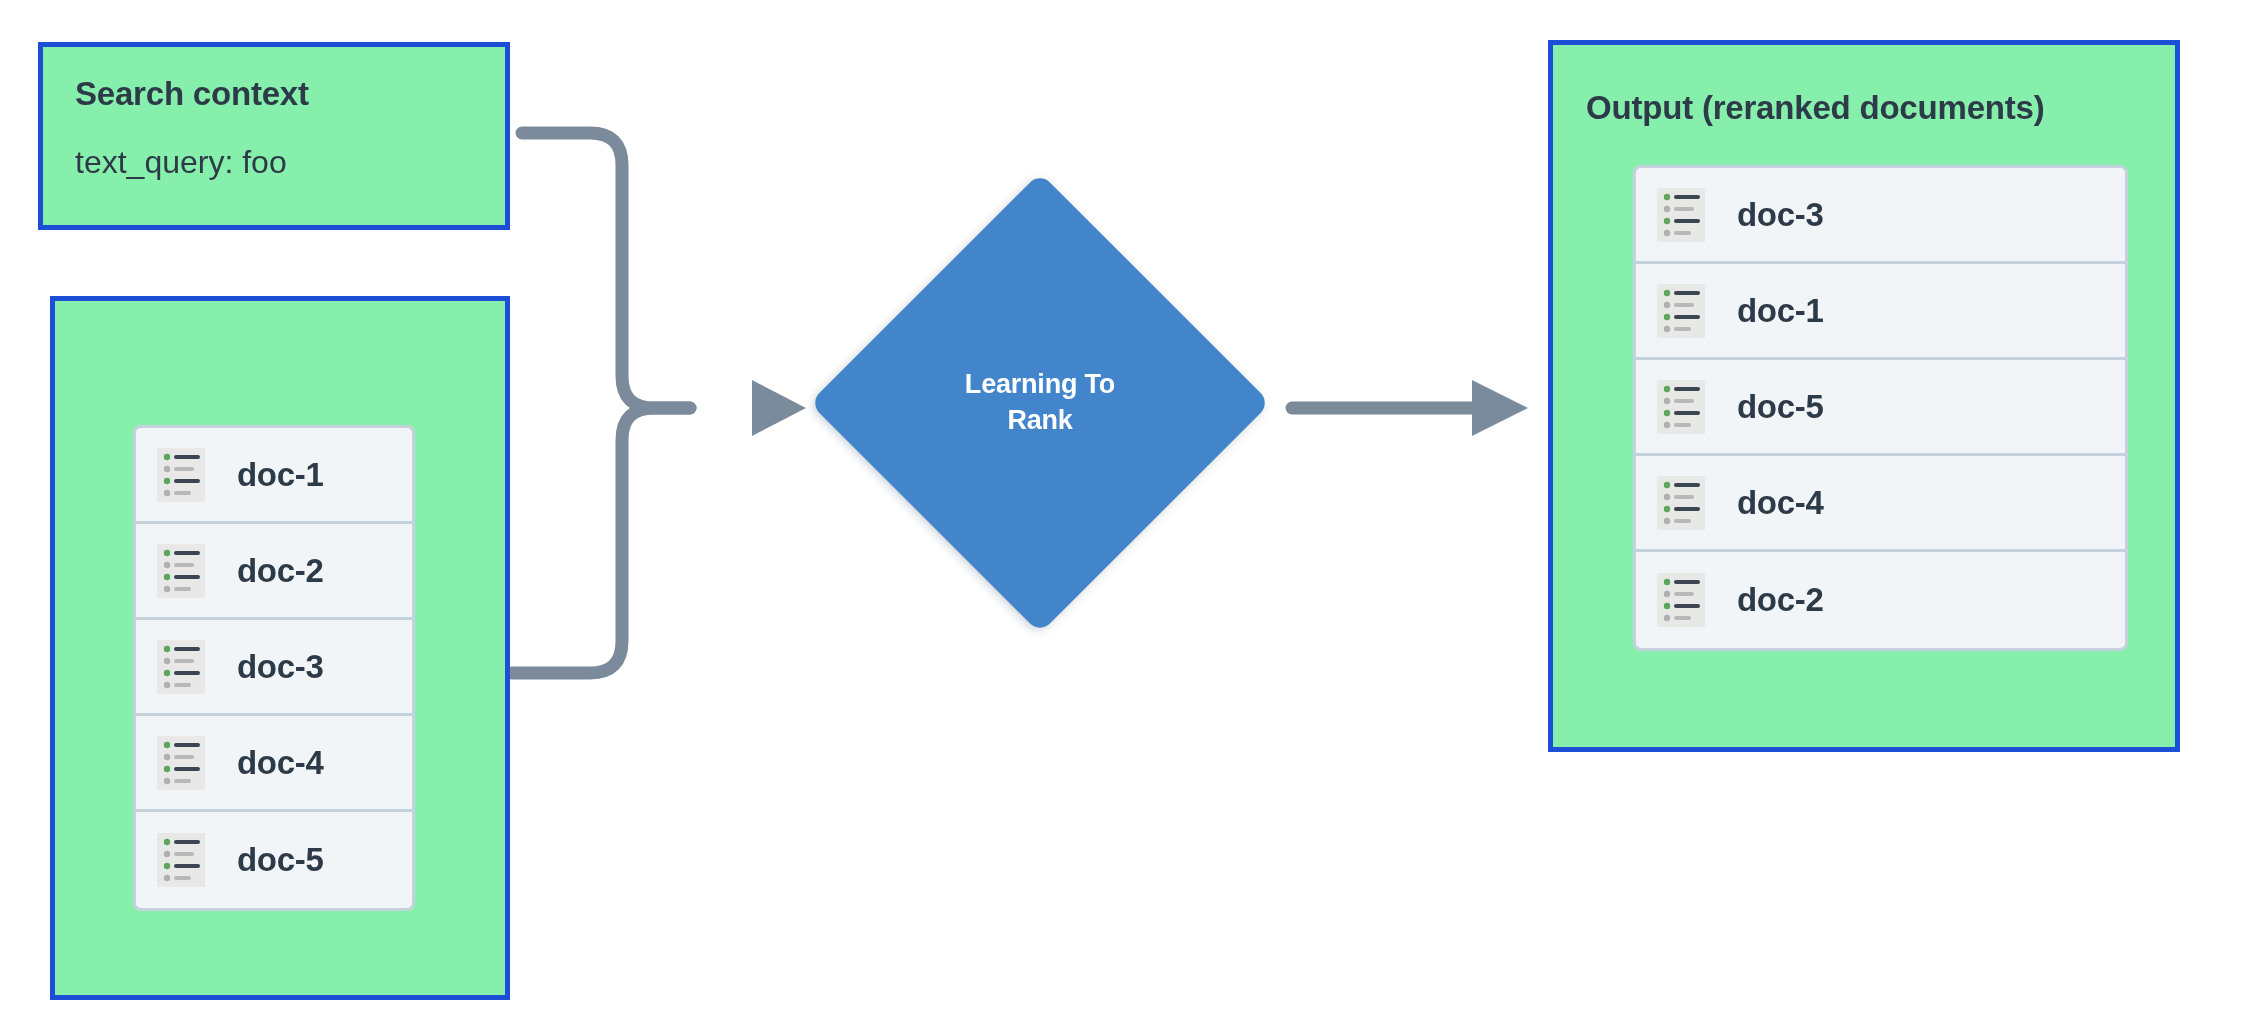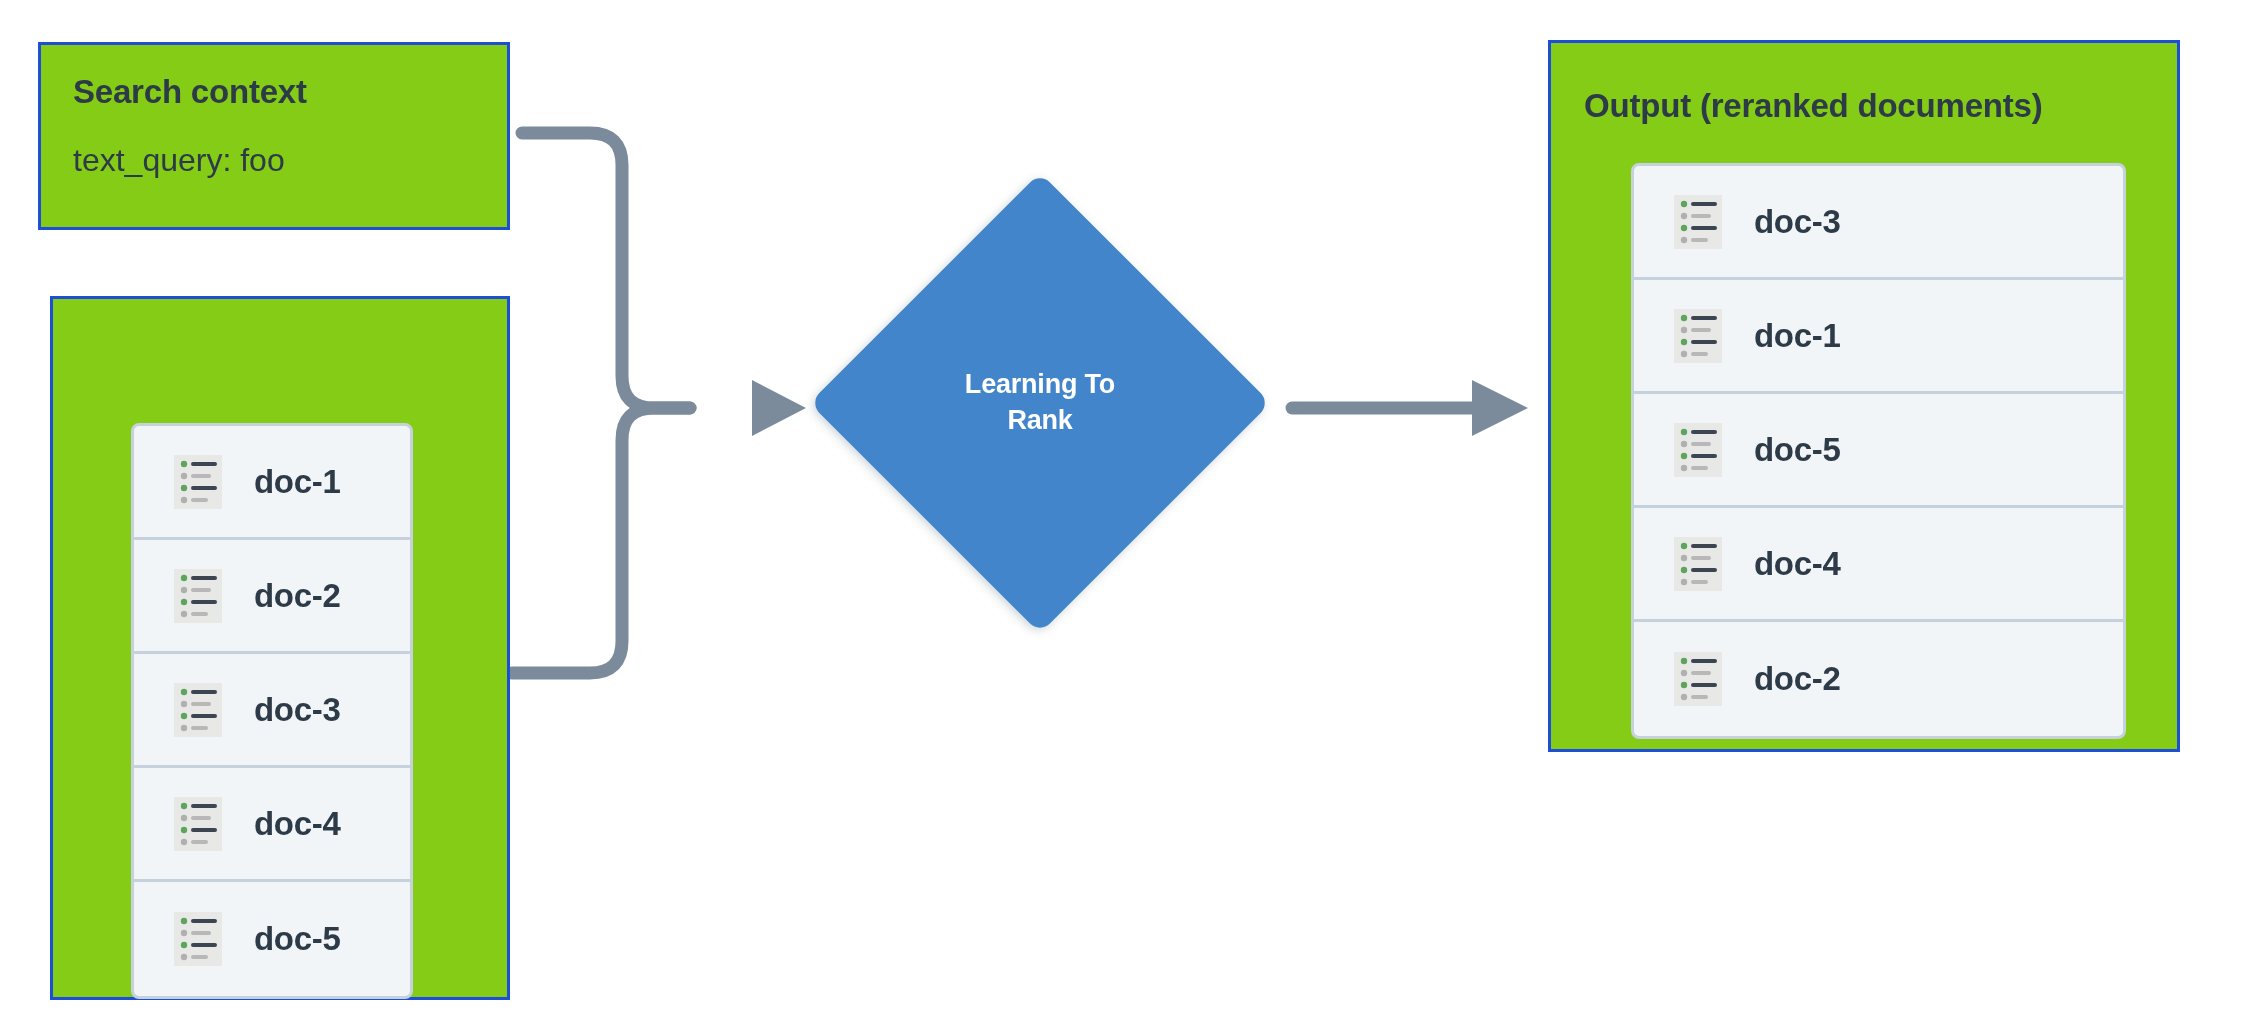--- a/index.html
+++ b/index.html
@@ -12,22 +12,22 @@
     height: 1034px;
     position: relative;
     overflow: hidden;
     font-family: "Liberation Sans", sans-serif;
     -webkit-font-smoothing: antialiased;
   }
 
   
   .panel {
     position: absolute;
-    background: #84cc16;
-    border: 3px solid #1d4ed8;
+    background: #86efac;
+    border: 5px solid #1d4ed8;
     box-sizing: border-box;
   }
   .panel-title {
     color: #2d3a47;
     font-weight: bold;
     letter-spacing: -0.2px;
     white-space: nowrap;
   }
 
   
@@ -97,24 +97,24 @@
   }
   #output-doc-list {
     left: 80px;
     top: 120px;
     width: 495px;
   }
   .doc-row {
     position: relative;
     display: flex;
     align-items: center;
-    height: 114px;
+    height: 96px;
     box-sizing: border-box;
     border-bottom: 3px solid #c5d1dc;
-    padding-left: 40px;
+    padding-left: 21px;
   }
   .doc-row:last-child { border-bottom: none; }
 
   .doc-label {
     color: #2d3a47;
     font-weight: bold;
     font-size: 33px;
     letter-spacing: -0.3px;
     margin-left: 32px;
     white-space: nowrap;

